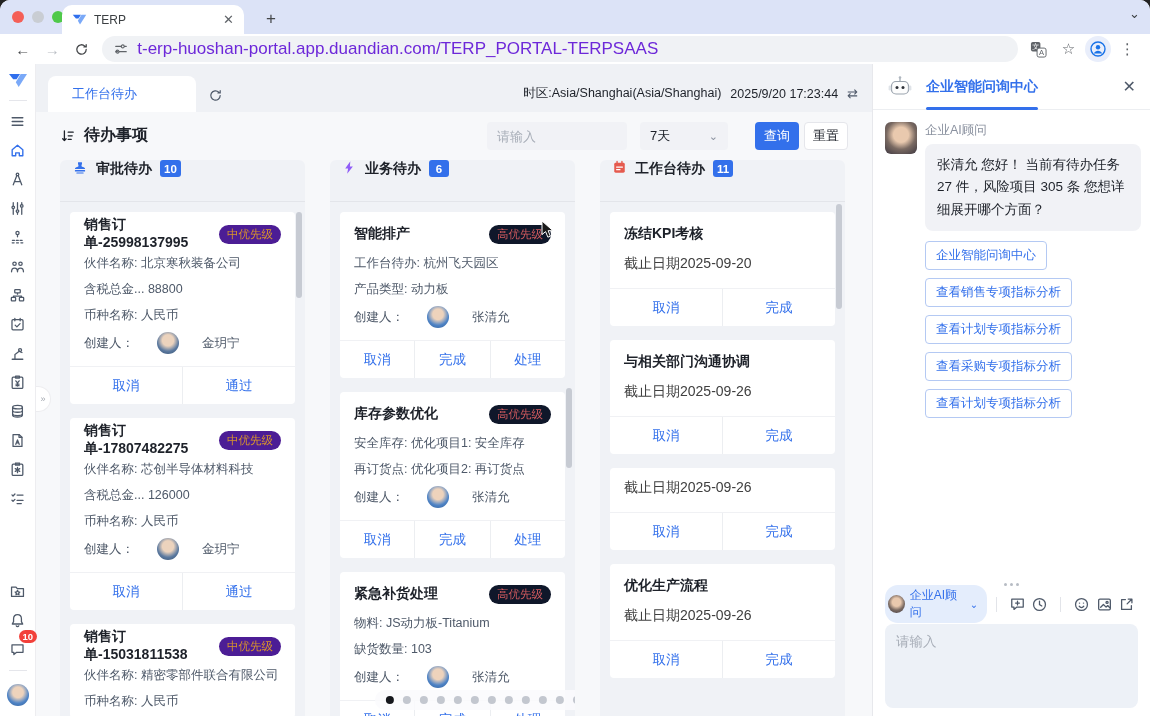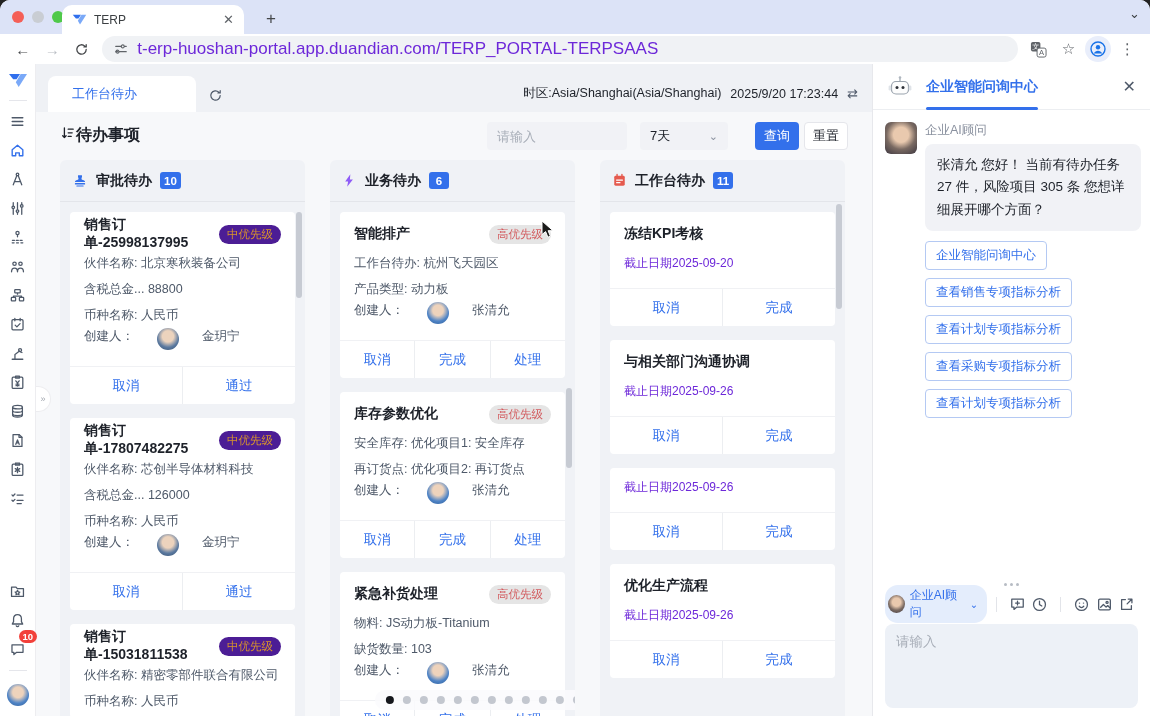--- a/index.html
+++ b/index.html
@@ -36,46 +36,46 @@
   .savatar{width:22px;height:22px;border-radius:50%;margin:6px 0 10px}
 
   .content{flex:1;position:relative;background:#f7f8fa;overflow:hidden}
   .apptabbar{position:absolute;top:0;left:0;right:0;height:48px;background:#eff1f5}
   .apptab{position:absolute;left:12px;bottom:0;width:148px;height:36px;background:#fff;border-radius:8px 8px 0 0;display:flex;align-items:center;padding-left:24px;font-size:13px;color:#3370eb}
   .refreshic{position:absolute;left:172px;bottom:9px;color:#4e5969}
   .tz{position:absolute;right:14px;top:21px;display:flex;gap:9px;align-items:center;font-size:12.5px;color:#1d2129}
   .swapic{color:#4e5969;font-size:13px}
 
   .toolbar{position:absolute;top:48px;left:0;right:0;height:48px}
-  .sectitle{position:absolute;left:24px;top:13px;display:flex;font-size:16px;font-weight:bold;color:#1d2129}
+  .sectitle{position:absolute;left:24px;top:13px;display:flex;align-items:center;gap:8px;font-size:16px;font-weight:bold;color:#1d2129}
   .ctrl{position:absolute;top:10px;height:28px;border-radius:4px;font-size:13px}
   .search{left:451px;width:140px;background:#f1f2f6;border:none;outline:none;padding:0 10px;color:#1d2129}
   .search::placeholder{color:#a8aeb8}
   .select{left:604px;width:88px;background:#f1f2f6;display:flex;align-items:center;justify-content:space-between;padding:0 10px;color:#1d2129}
   .select .car{color:#8a919f;font-size:11px}
   .btn{display:flex;align-items:center;justify-content:center;font-size:13px;cursor:default}
   .btn.primary{left:719px;width:44px;background:#3370eb;color:#fff}
   .btn.plain{left:768px;width:44px;background:#fff;color:#1d2129;border:1px solid #e5e6eb}
 
   .cols{position:absolute;top:96px;left:24px;bottom:0;display:flex;gap:25px}
   .panel{width:245px;background:#f0f2f6;border-radius:6px 6px 0 0;position:relative;overflow:hidden}
-  .panel-h{height:42px;display:flex;align-items:center;gap:8px;padding:0 12px;border-bottom:1px solid #e3e5ea}
+  .panel-h{height:42px;display:flex;align-items:flex-start;gap:8px;padding:0 12px;border-bottom:1px solid #e3e5ea}
   .panel-h .pt{font-size:14px;font-weight:bold;color:#1d2129}
   .cnt{background:#3370eb;color:#fff;font-size:11.5px;font-weight:bold;min-width:20px;height:17px;border-radius:3px;display:flex;align-items:center;justify-content:center;padding:0 4px}
   .panel-b{padding:10px 10px 0}
   .card{background:#fff;border-radius:4px;margin-bottom:14px;overflow:hidden}
   .card-in{padding:6px 14px 4px}
   .card-hrow{display:flex;align-items:center;justify-content:space-between;height:32px}
   .ctitle{font-size:14px;font-weight:bold;color:#1d2129}
   .pbadge{font-size:11.5px;padding:2px 8px;border-radius:10px;white-space:nowrap}
   .pbadge.medium{background:#4c1d95;color:#d9952a}
-  .pbadge.high{background:#e5e5e5;color:#d25a5e}
+  .pbadge.high{background:#0f172a;color:#d25a5e}
   .crow{font-size:12.5px;color:#4e5969;line-height:26px;white-space:nowrap}
-  .deadline{font-size:12px;color:#6d28d9;line-height:26px;padding-bottom:8px}
-  .creator{display:flex;gap:23px;font-size:12.5px;color:#4e5969;height:30px;margin-bottom:4px}
+  .deadline{font-size:14px;color:#404040;line-height:26px;padding-bottom:8px}
+  .creator{display:flex;align-items:center;gap:23px;font-size:12.5px;color:#4e5969;height:30px;margin-bottom:4px}
   .cav{width:22px;height:22px;border-radius:50%}
   .card-f{display:flex;border-top:1px solid #f0f1f4;height:38px}
   .act{flex:1;display:flex;align-items:center;justify-content:center;font-size:13.5px;color:#3370eb}
   .act + .act{border-left:1px solid #eceef1}
   .thumb{position:absolute;right:3px;width:6px;border-radius:3px;background:#c7cbd3;z-index:2}
   .dots{position:absolute;bottom:6px;left:50%;transform:translateX(-36%);background:rgba(250,250,252,.82);border-radius:11px;padding:6px 11px;display:flex;gap:9px;z-index:2}
   .dotp{width:8px;height:8px;border-radius:50%;background:#c3c7cf}
   .dotp.active{background:#15171c}
 
   .collapse{position:absolute;left:0;top:322px;width:15px;height:26px;background:#fff;border:1px solid #ededf0;border-left:none;border-radius:0 13px 13px 0;display:flex;align-items:center;justify-content:center;color:#a0a5ad;font-size:9px;z-index:2}

